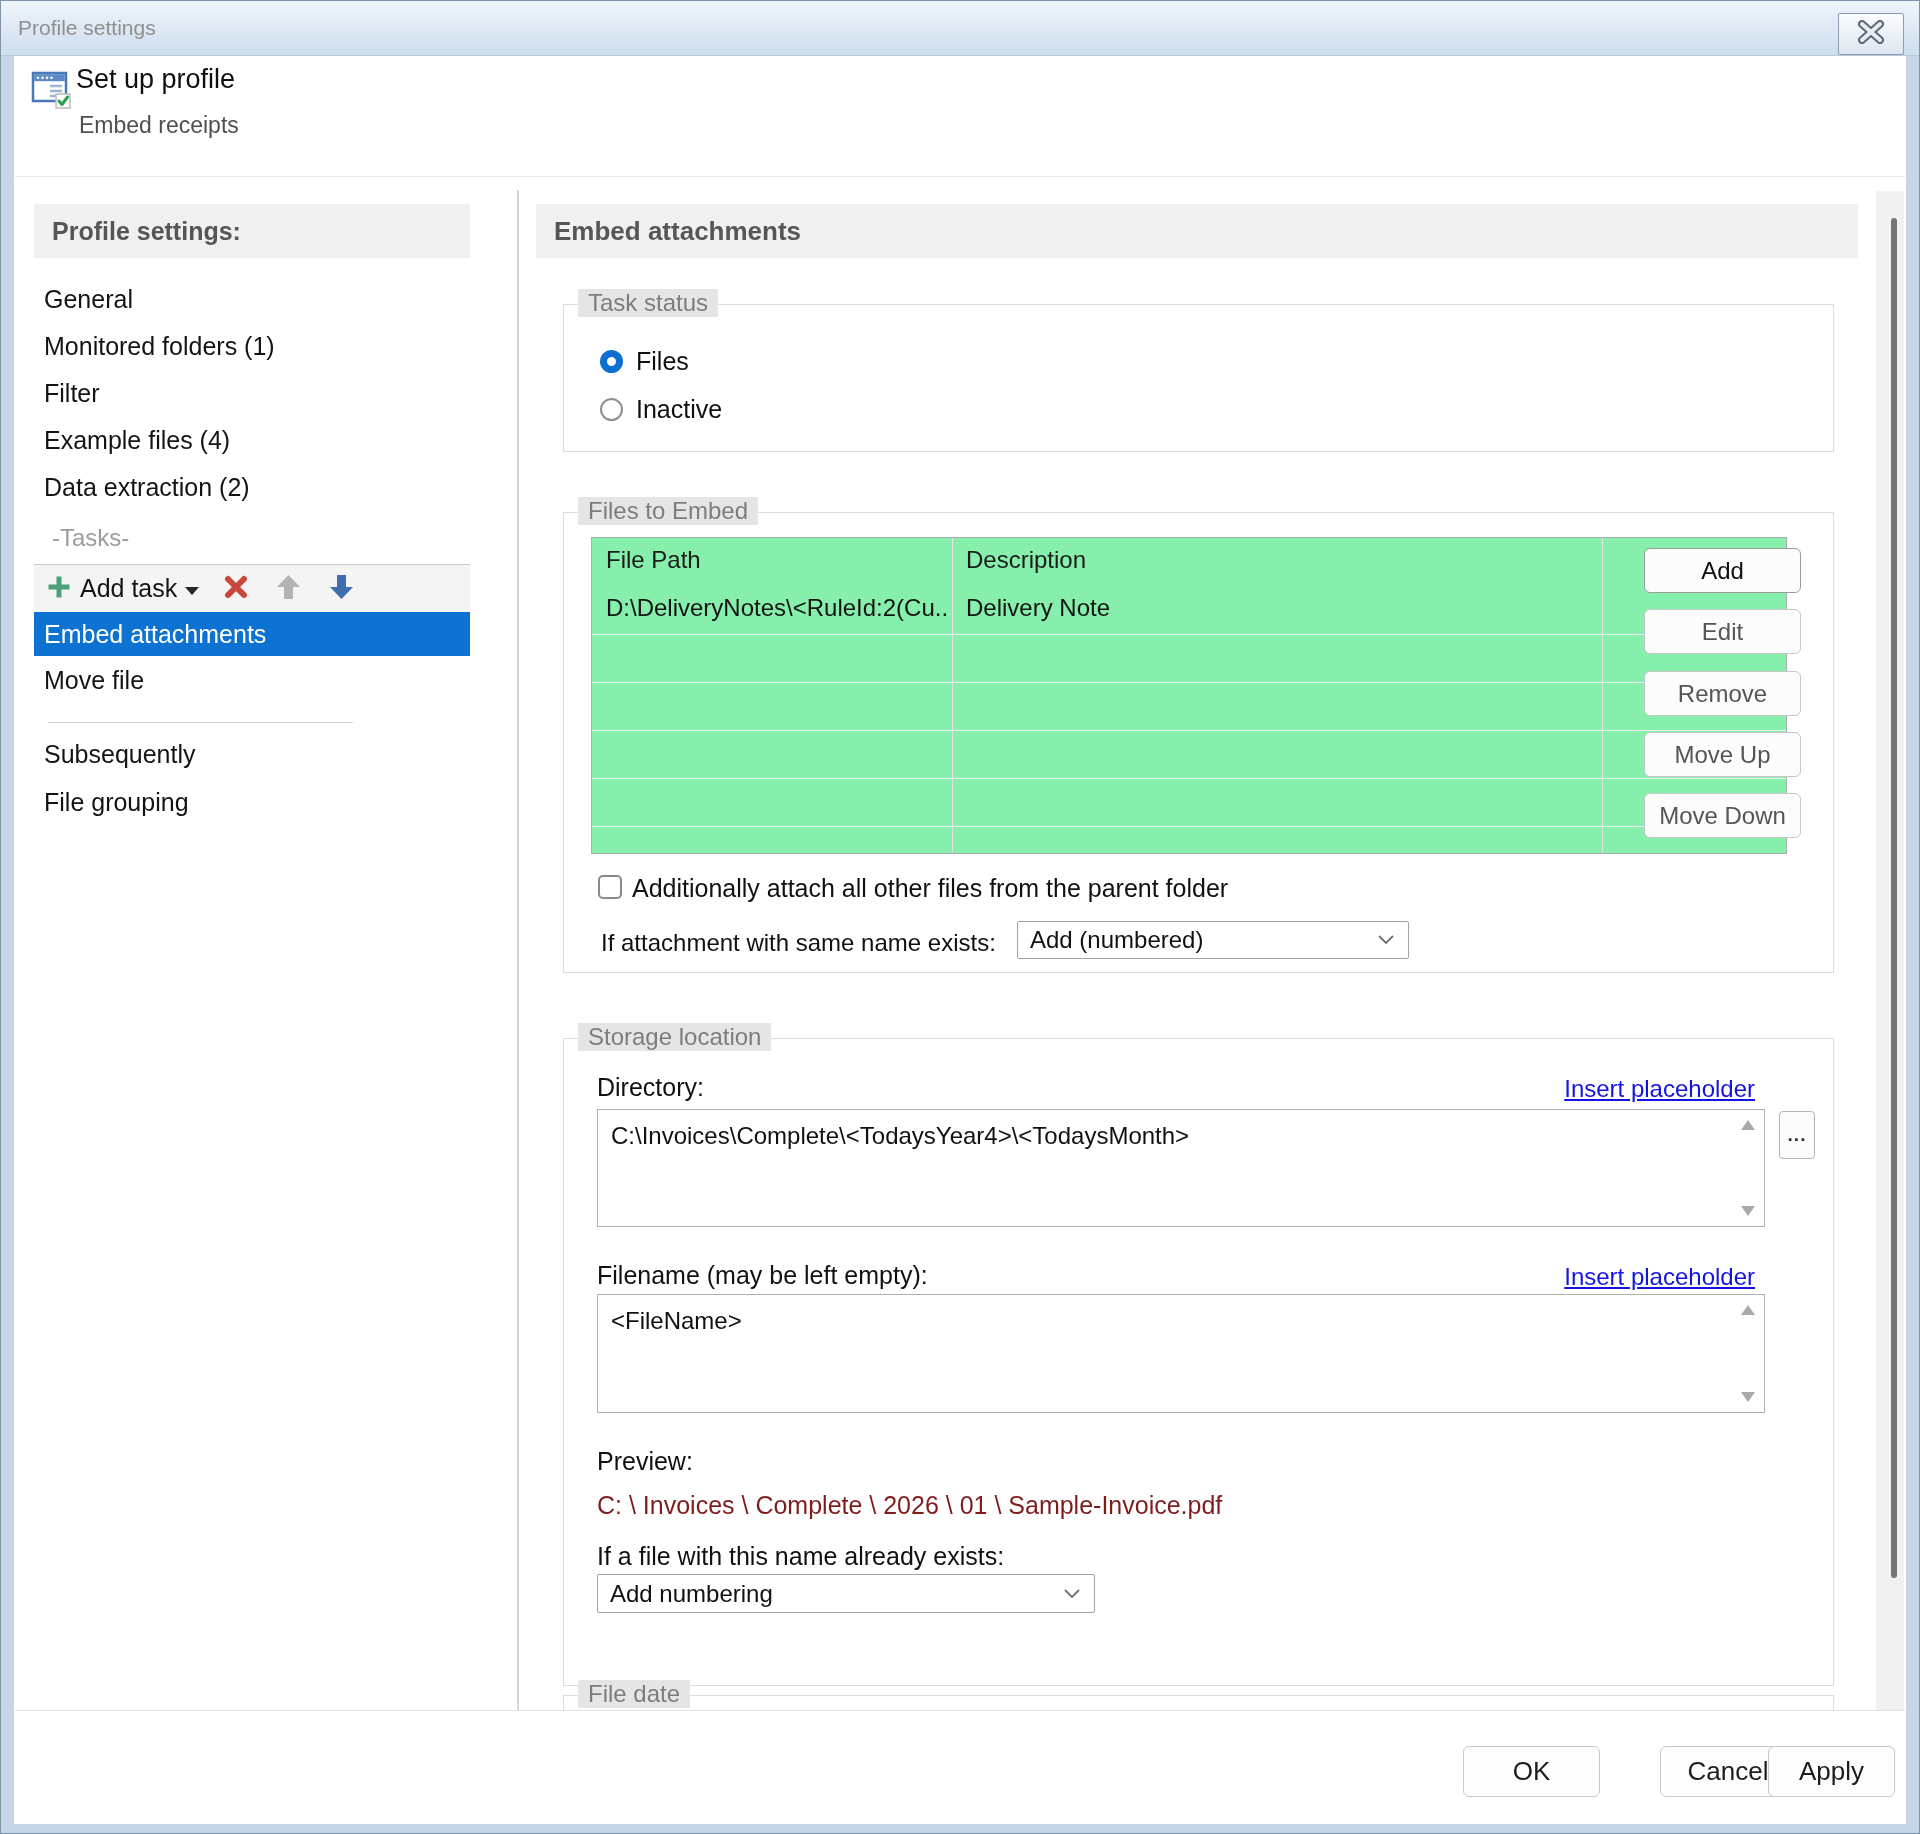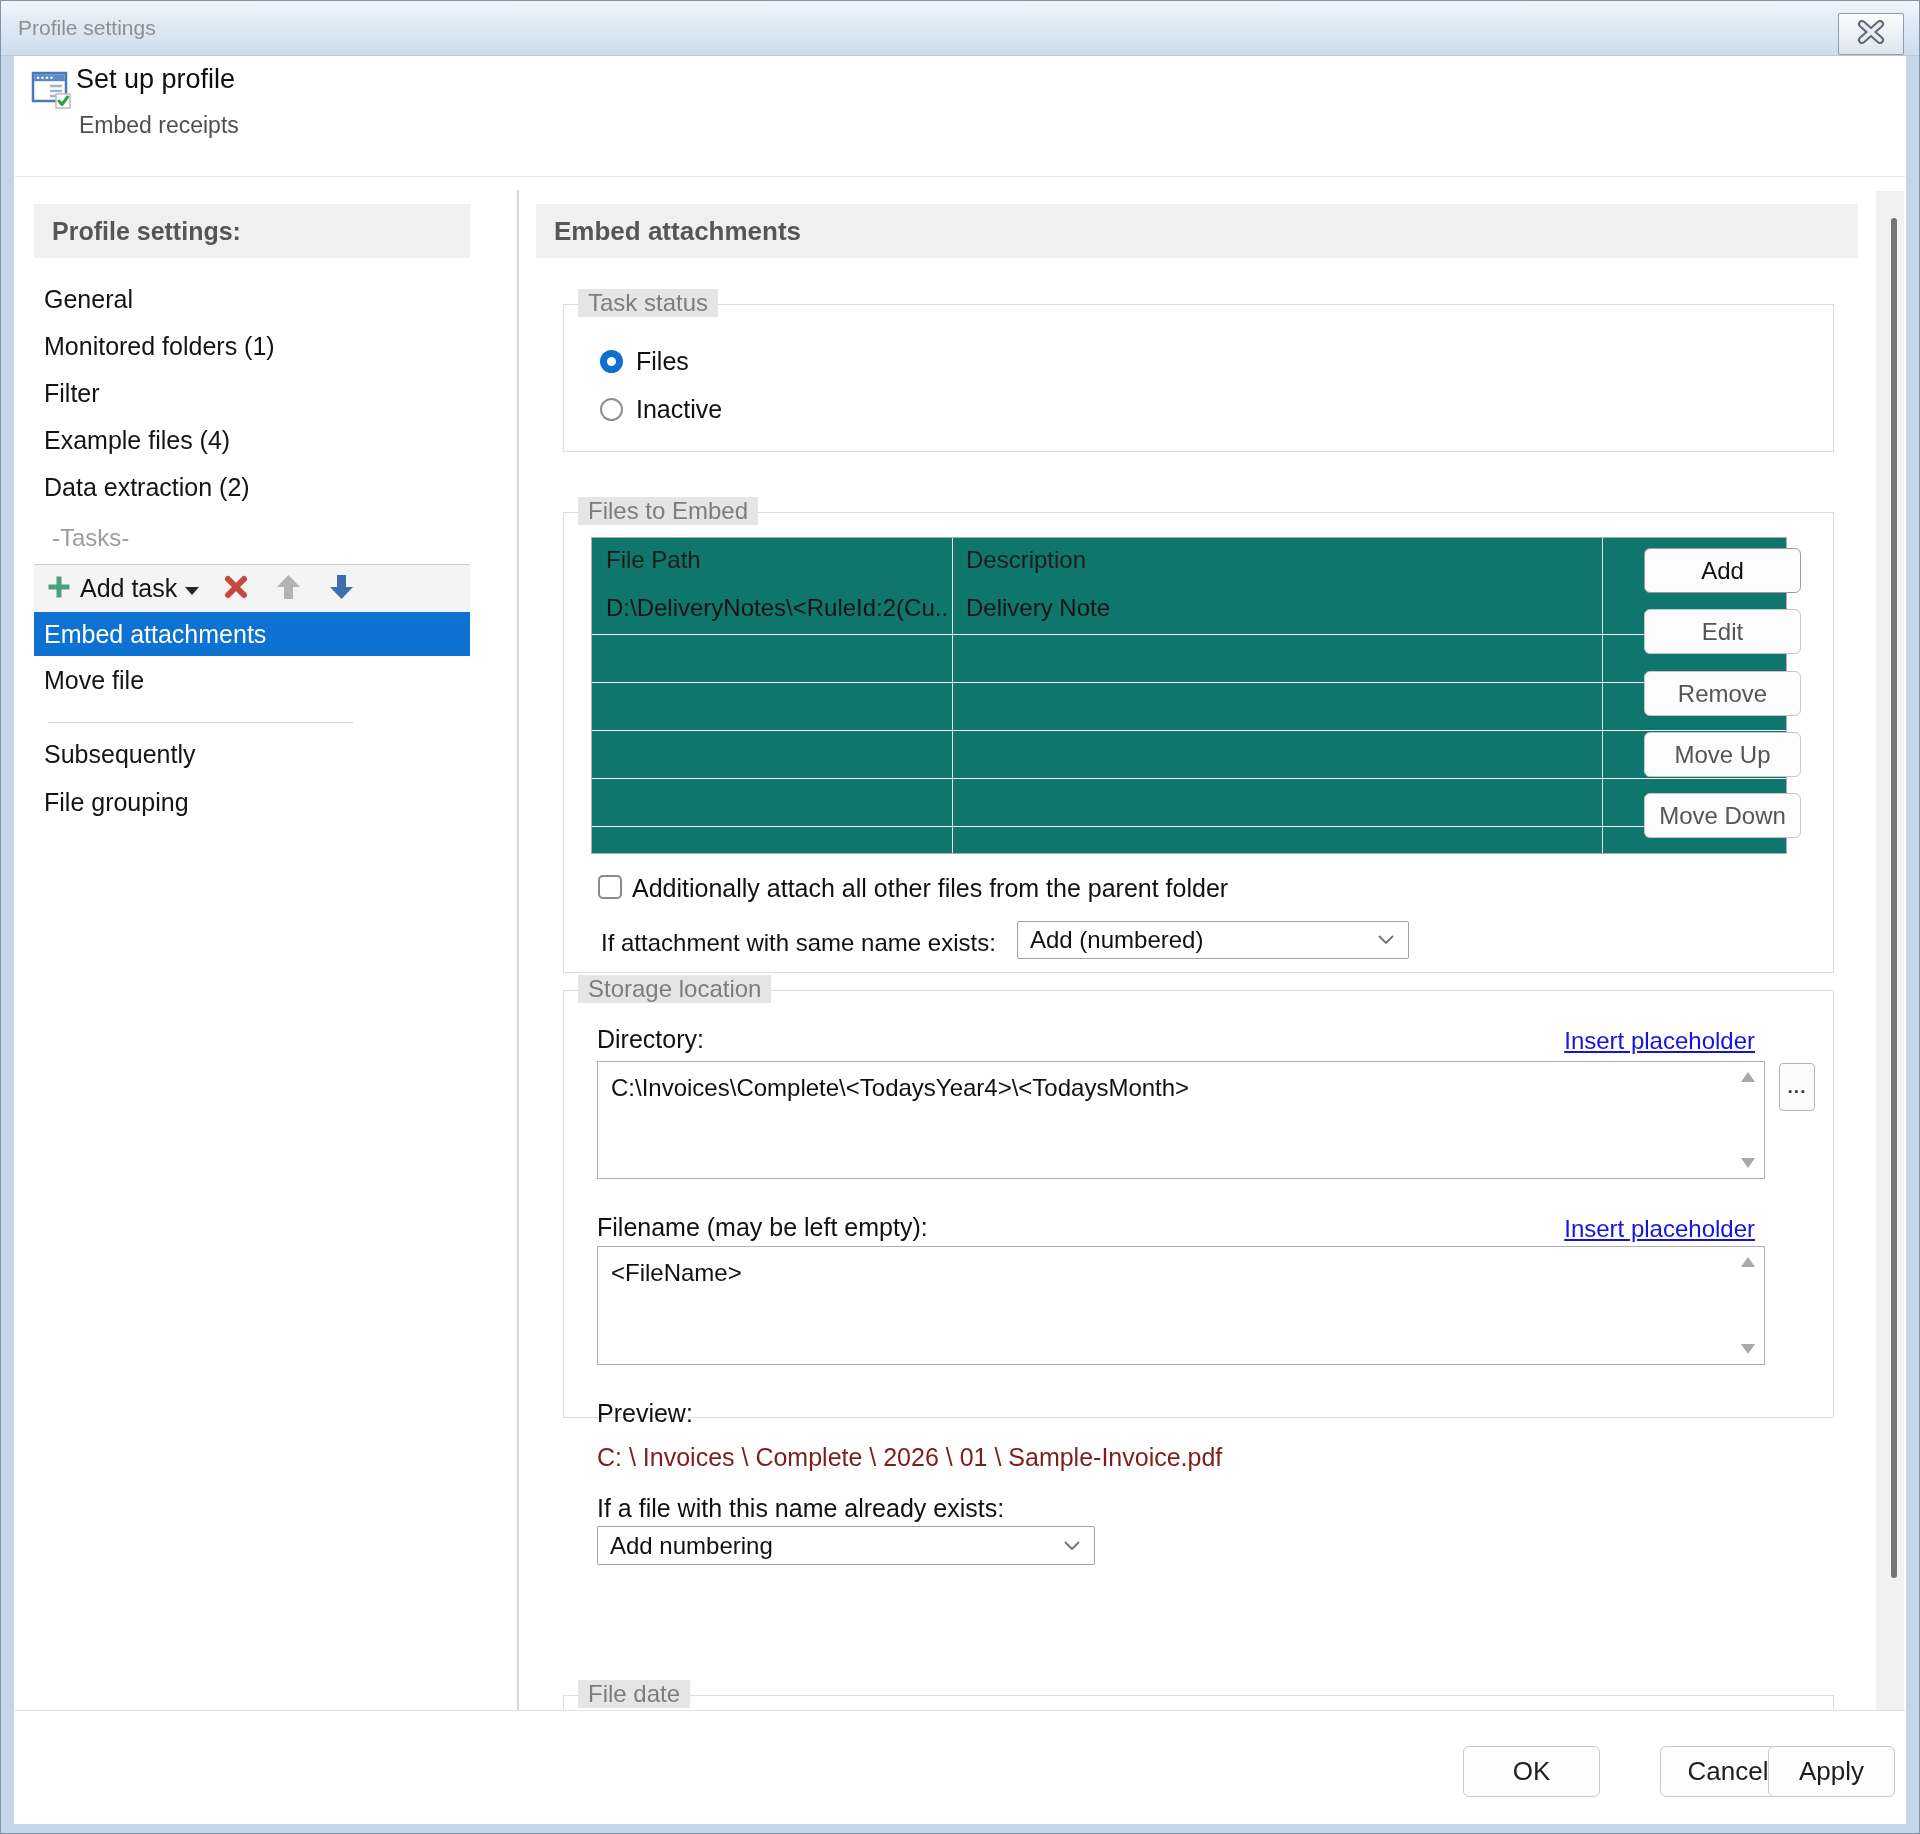--- a/index.html
+++ b/index.html
@@ -57,21 +57,21 @@
   .radio { width:23px; height:23px; border-radius:50%; background:#fff; flex:0 0 auto; }
   .radio.sel { border:7px solid #0d6fd0; }
   .radio.unsel { border:2px solid #8f8f8f; }
   .opt-row { position:absolute; left:36px; display:flex; align-items:center; gap:13px;
     font-size:25px; color:#111; cursor:pointer; }
   .checkbox { position:absolute; width:24px; height:24px; border:2px solid #8a8a8a; border-radius:5px;
     background:#fff; cursor:pointer; }
 
   
   .ftable { position:absolute; left:27px; top:24px; width:1196px; height:317px;
-    border:1px solid #adadad; background:#0f766e; }
+    border:1px solid #adadad; background:#86efac; }
   .ftable .col-line { position:absolute; top:0; width:1px; height:100%; background:#e2e2e2; }
   .ftable .row-line { position:absolute; left:0; width:100%; height:1px; background:#efefef; }
   .cell { position:absolute; font-size:24px; color:#141414; white-space:nowrap; overflow:hidden; }
   .cell.hdr { color:#1b1b1b; }
 
   .btn { position:absolute; width:157px; height:45px; background:#fcfcfc; border:1px solid #c6c6c6;
     border-radius:6px; display:flex; align-items:center; justify-content:center;
     font-size:24px; color:#555; cursor:pointer; }
   .btn.first { border-color:#9c9c9c; color:#111; }
 
@@ -238,21 +238,21 @@
 
     <div class="field-label" style="left:37px; top:416px; font-size:24px;">If attachment with same name exists:</div>
     <div class="combo" style="left:453px; top:408px; width:392px;">
       <span>Add (numbered)</span>
       <svg width="16" height="10" viewBox="0 0 16 10">
           <polyline points="1,1 8,8 15,1" stroke="#707070" stroke-width="1.8" fill="none"></polyline>
         </svg>
     </div>
   </div>
 
-  <div class="groupbox" style="top:990px; height:428px;">
+  <div class="groupbox" style="top:1038px; height:648px;">
     <span class="gb-legend">Storage location</span>
 
     <div class="field-label" style="left:33px; top:34px;">Directory:</div>
     <div class="link" style="right:78px; top:36px;">Insert placeholder</div>
     <div class="textarea" style="left:33px; top:70px; width:1168px; height:118px;">
       <span>C:\Invoices\Complete\&lt;TodaysYear4&gt;\&lt;TodaysMonth&gt;</span>
       <span class="tri-up"></span>
       <span class="tri-down"></span>
     </div>
     <div class="dots-btn">...</div>

